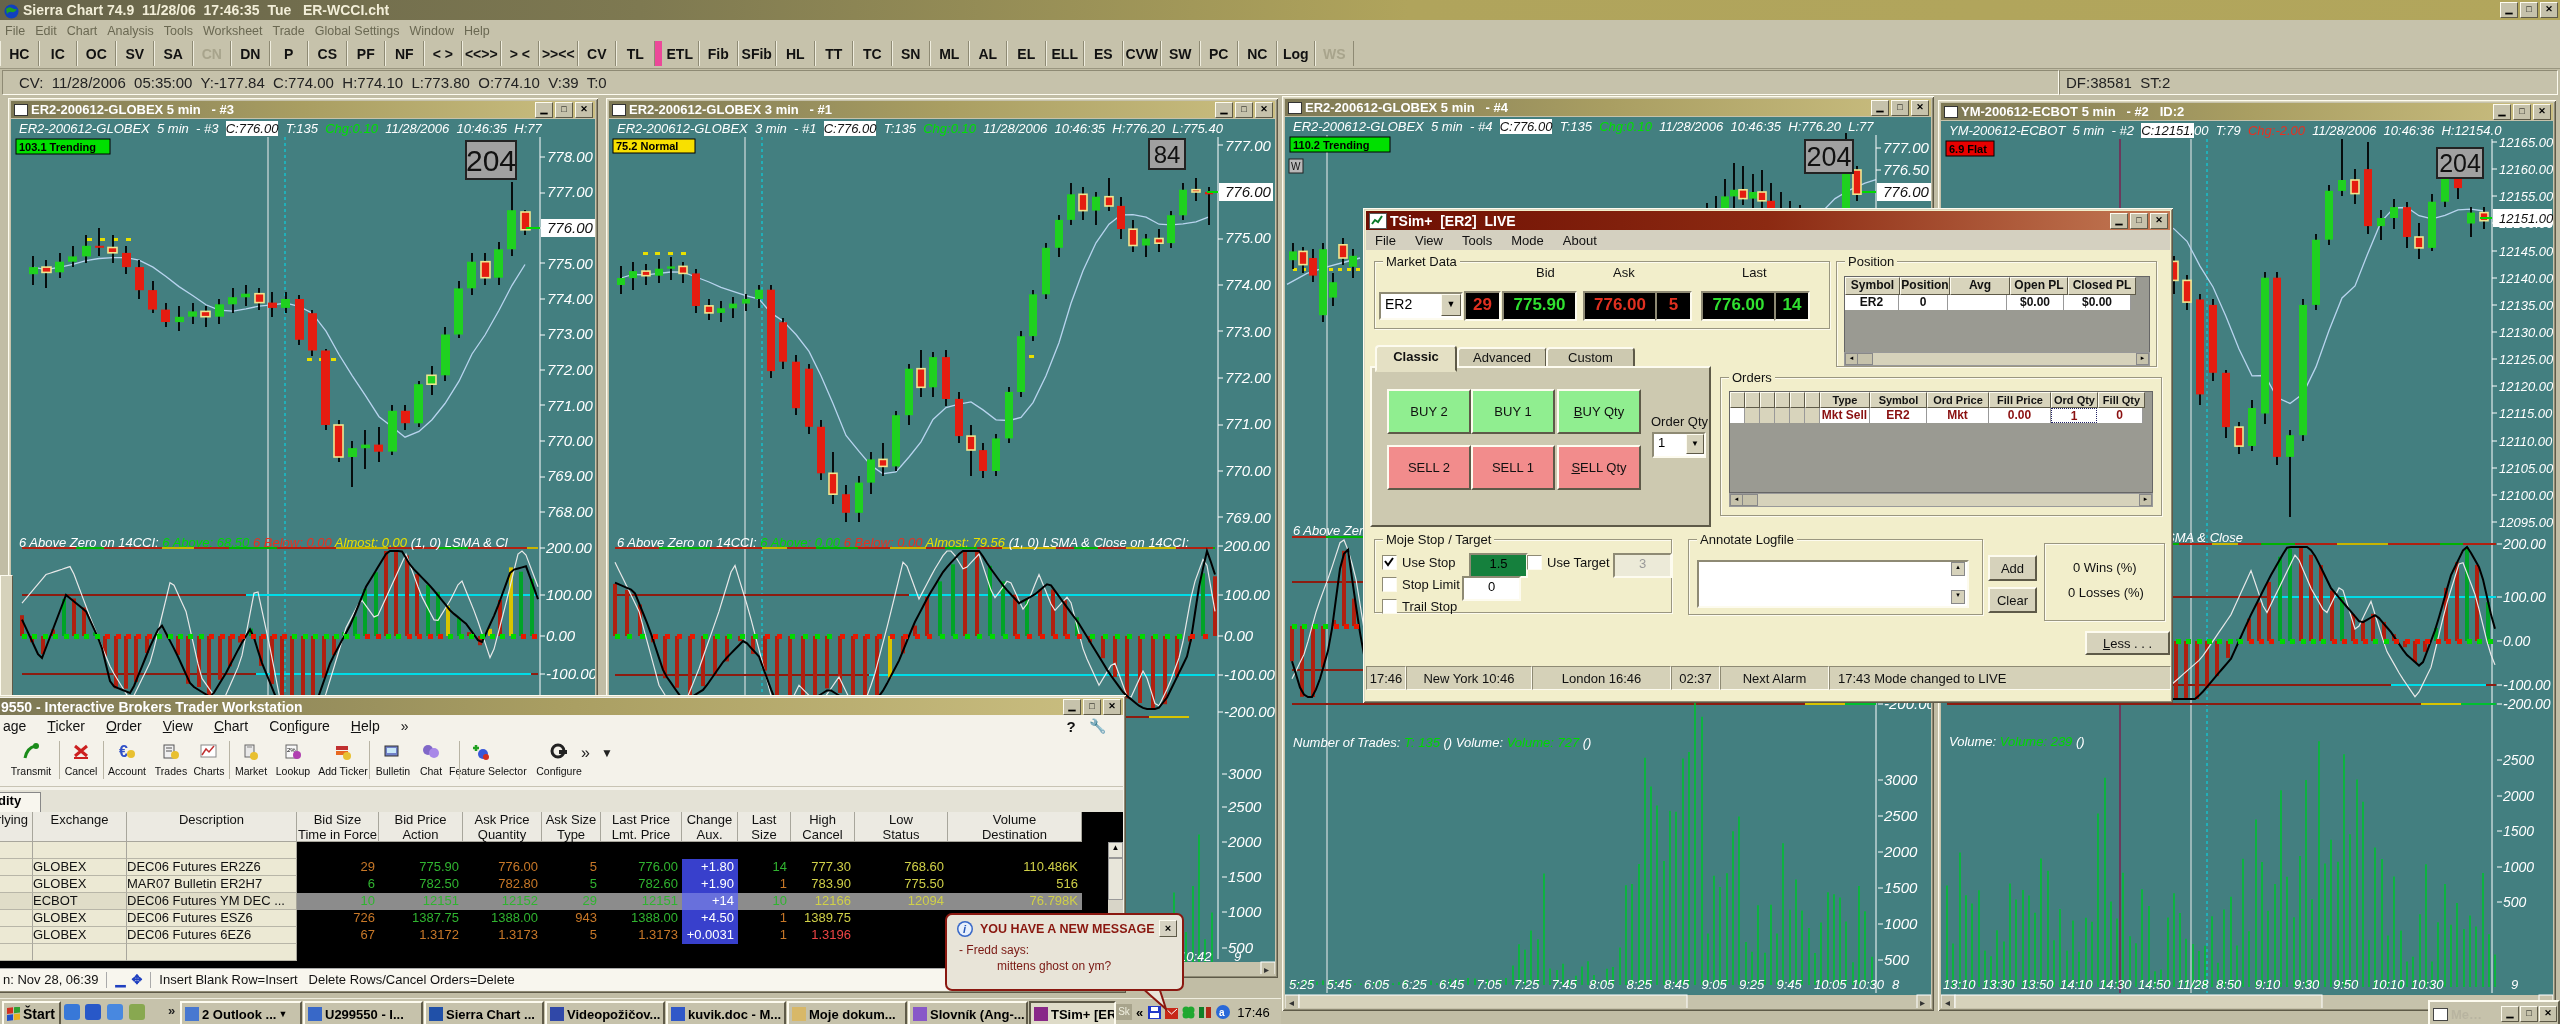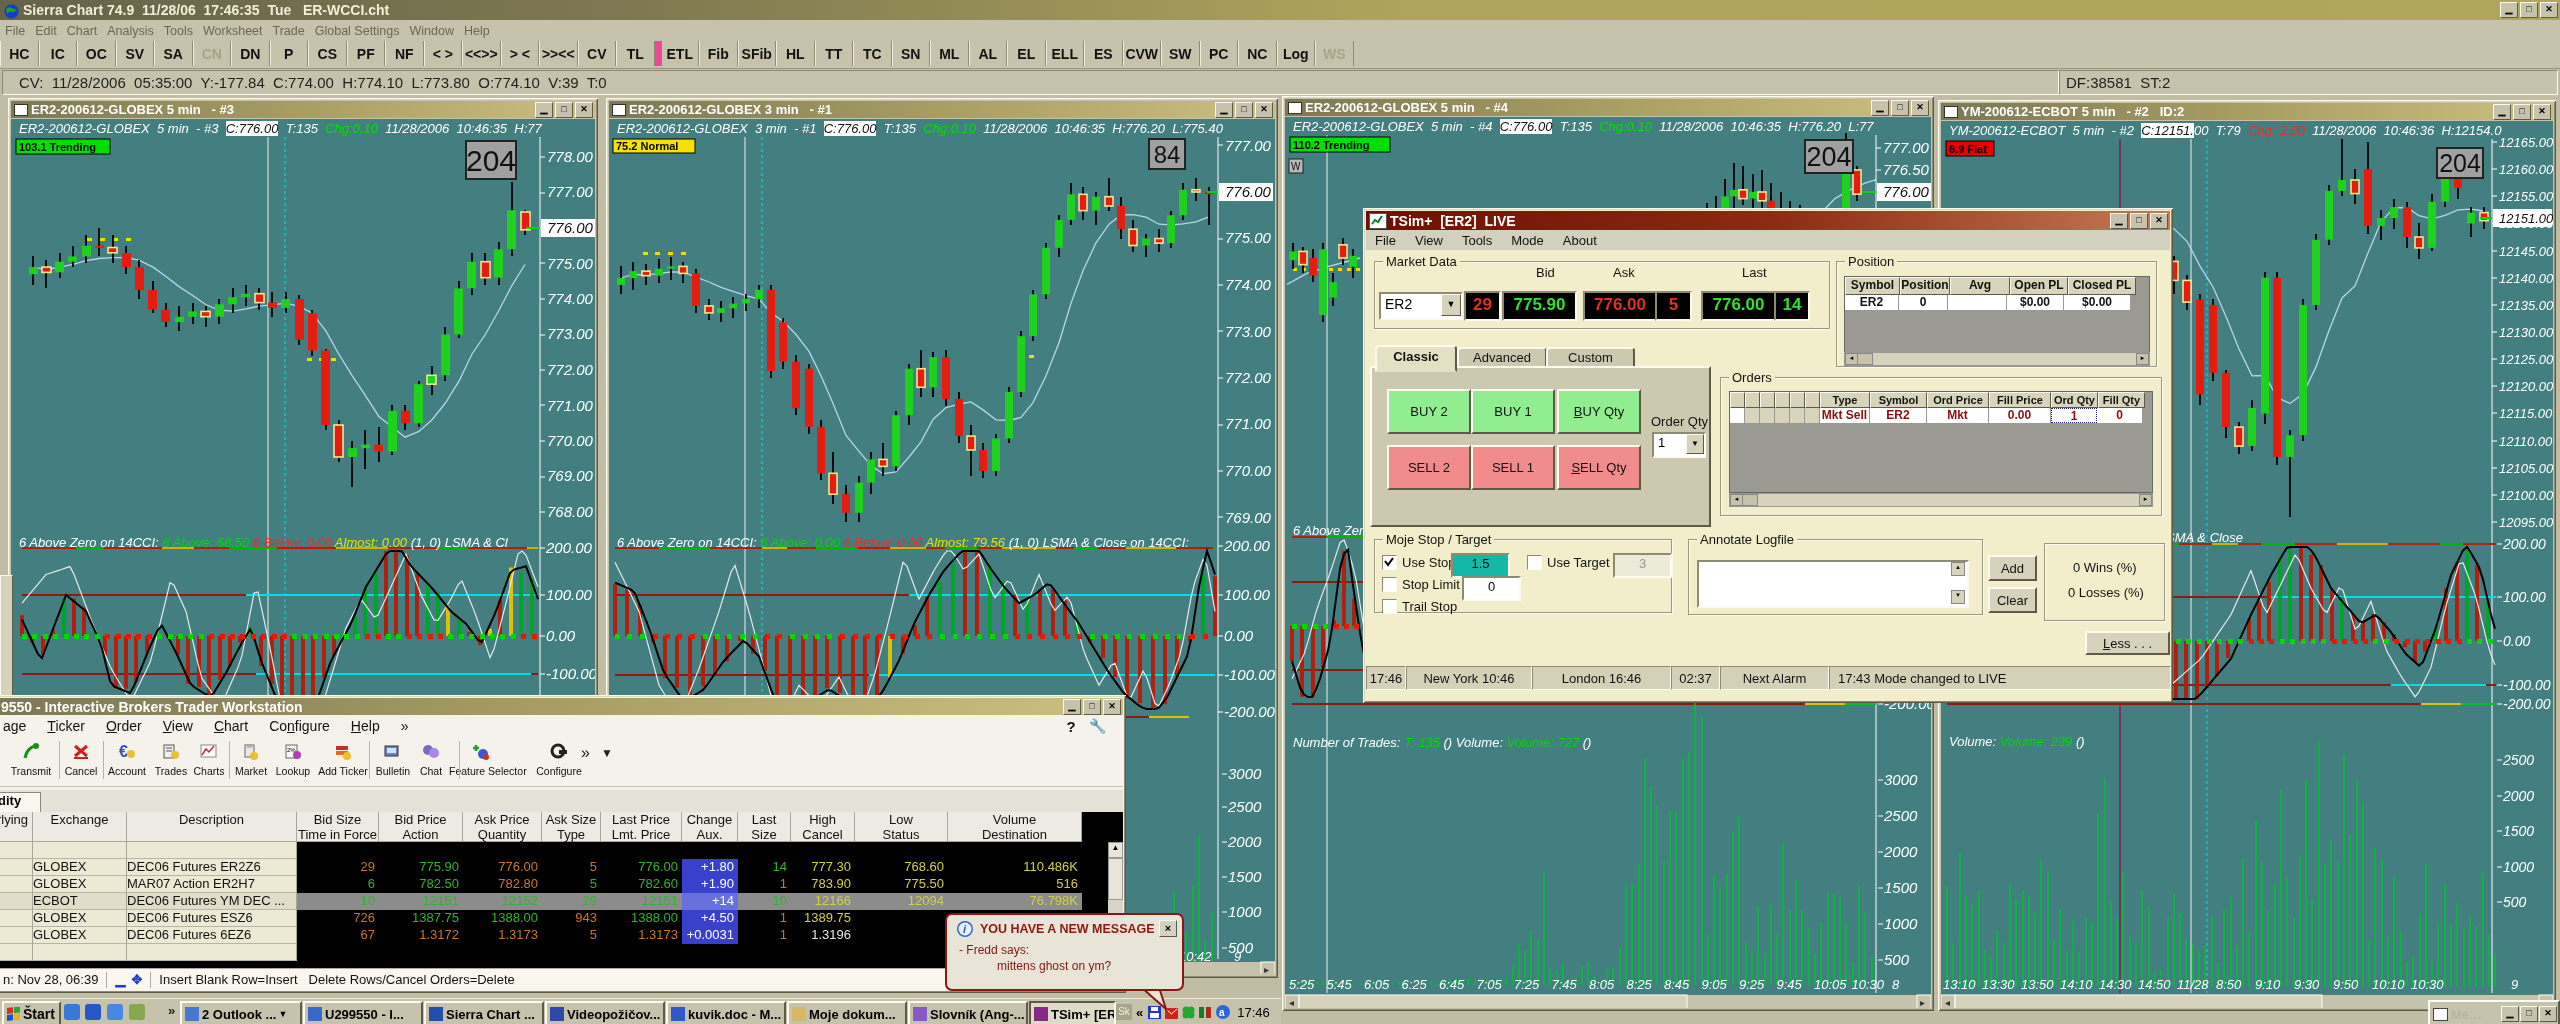--- a/index.html
+++ b/index.html
@@ -1560,21 +1560,21 @@
           <div style="width:81px;height:17px;background:#000;flex:none;color:#30b430;text-align:right;padding-right:4px;box-sizing:border-box;white-space:nowrap;overflow:hidden">776.00</div>
           <div style="width:56px;height:17px;background:#000;flex:none;color:#fff;text-align:right;padding-right:4px;box-sizing:border-box;background:#3840cc;white-space:nowrap;overflow:hidden">+1.80</div>
           <div style="width:53px;height:17px;background:#000;flex:none;color:#30b430;text-align:right;padding-right:4px;box-sizing:border-box;white-space:nowrap;overflow:hidden">14</div>
           <div style="width:64px;height:17px;background:#000;flex:none;color:#d0d048;text-align:right;padding-right:4px;box-sizing:border-box;white-space:nowrap;overflow:hidden">777.30</div>
           <div style="width:93px;height:17px;background:#000;flex:none;color:#d0d048;text-align:right;padding-right:4px;box-sizing:border-box;white-space:nowrap;overflow:hidden">768.60</div>
           <div style="width:134px;height:17px;background:#000;flex:none;color:#d0d048;text-align:right;padding-right:4px;box-sizing:border-box;white-space:nowrap;overflow:hidden">110.486K</div>
         </div>
         <div style="display:flex">
           <div style="width:40px;height:17px;background:#ece9d4;border-right:1px solid #a8a69c;border-bottom:1px solid #b8b6a8;flex:none;color:#111;box-sizing:border-box;white-space:nowrap;overflow:hidden"></div>
           <div style="width:94px;height:17px;background:#ece9d4;border-right:1px solid #a8a69c;border-bottom:1px solid #b8b6a8;flex:none;color:#111;box-sizing:border-box;white-space:nowrap;overflow:hidden">GLOBEX</div>
-          <div style="width:170px;height:17px;background:#ece9d4;border-right:1px solid #a8a69c;border-bottom:1px solid #b8b6a8;flex:none;color:#111;box-sizing:border-box;white-space:nowrap;overflow:hidden">MAR07 Action ER2H7</div>
+          <div style="width:170px;height:17px;background:#ece9d4;border-right:1px solid #a8a69c;border-bottom:1px solid #b8b6a8;flex:none;color:#111;box-sizing:border-box;white-space:nowrap;overflow:hidden">MAR07 Bulletin ER2H7</div>
           <div style="width:82px;height:17px;background:#000;flex:none;color:#30b430;text-align:right;padding-right:4px;box-sizing:border-box;white-space:nowrap;overflow:hidden">6</div>
           <div style="width:84px;height:17px;background:#000;flex:none;color:#30b430;text-align:right;padding-right:4px;box-sizing:border-box;white-space:nowrap;overflow:hidden">782.50</div>
           <div style="width:79px;height:17px;background:#000;flex:none;color:#c87828;text-align:right;padding-right:4px;box-sizing:border-box;white-space:nowrap;overflow:hidden">782.80</div>
           <div style="width:59px;height:17px;background:#000;flex:none;color:#30b430;text-align:right;padding-right:4px;box-sizing:border-box;white-space:nowrap;overflow:hidden">5</div>
           <div style="width:81px;height:17px;background:#000;flex:none;color:#30b430;text-align:right;padding-right:4px;box-sizing:border-box;white-space:nowrap;overflow:hidden">782.60</div>
           <div style="width:56px;height:17px;background:#000;flex:none;color:#fff;text-align:right;padding-right:4px;box-sizing:border-box;background:#3840cc;white-space:nowrap;overflow:hidden">+1.90</div>
           <div style="width:53px;height:17px;background:#000;flex:none;color:#c87828;text-align:right;padding-right:4px;box-sizing:border-box;white-space:nowrap;overflow:hidden">1</div>
           <div style="width:64px;height:17px;background:#000;flex:none;color:#d0d048;text-align:right;padding-right:4px;box-sizing:border-box;white-space:nowrap;overflow:hidden">783.90</div>
           <div style="width:93px;height:17px;background:#000;flex:none;color:#d0d048;text-align:right;padding-right:4px;box-sizing:border-box;white-space:nowrap;overflow:hidden">775.50</div>
           <div style="width:134px;height:17px;background:#000;flex:none;color:#d0d048;text-align:right;padding-right:4px;box-sizing:border-box;white-space:nowrap;overflow:hidden">516</div>
@@ -1613,21 +1613,21 @@
           <div style="width:40px;height:17px;background:#ece9d4;border-right:1px solid #a8a69c;border-bottom:1px solid #b8b6a8;flex:none;color:#111;box-sizing:border-box;white-space:nowrap;overflow:hidden"></div>
           <div style="width:94px;height:17px;background:#ece9d4;border-right:1px solid #a8a69c;border-bottom:1px solid #b8b6a8;flex:none;color:#111;box-sizing:border-box;white-space:nowrap;overflow:hidden">GLOBEX</div>
           <div style="width:170px;height:17px;background:#ece9d4;border-right:1px solid #a8a69c;border-bottom:1px solid #b8b6a8;flex:none;color:#111;box-sizing:border-box;white-space:nowrap;overflow:hidden">DEC06 Futures 6EZ6</div>
           <div style="width:82px;height:17px;background:#000;flex:none;color:#c87828;text-align:right;padding-right:4px;box-sizing:border-box;white-space:nowrap;overflow:hidden">67</div>
           <div style="width:84px;height:17px;background:#000;flex:none;color:#c87828;text-align:right;padding-right:4px;box-sizing:border-box;white-space:nowrap;overflow:hidden">1.3172</div>
           <div style="width:79px;height:17px;background:#000;flex:none;color:#c87828;text-align:right;padding-right:4px;box-sizing:border-box;white-space:nowrap;overflow:hidden">1.3173</div>
           <div style="width:59px;height:17px;background:#000;flex:none;color:#c87828;text-align:right;padding-right:4px;box-sizing:border-box;white-space:nowrap;overflow:hidden">5</div>
           <div style="width:81px;height:17px;background:#000;flex:none;color:#c87828;text-align:right;padding-right:4px;box-sizing:border-box;white-space:nowrap;overflow:hidden">1.3173</div>
           <div style="width:56px;height:17px;background:#000;flex:none;color:#fff;text-align:right;padding-right:4px;box-sizing:border-box;background:#3840cc;white-space:nowrap;overflow:hidden">+0.0031</div>
           <div style="width:53px;height:17px;background:#000;flex:none;color:#c87828;text-align:right;padding-right:4px;box-sizing:border-box;white-space:nowrap;overflow:hidden">1</div>
-          <div style="width:64px;height:17px;background:#000;flex:none;color:#e5e5e5;text-align:right;padding-right:4px;box-sizing:border-box;white-space:nowrap;overflow:hidden">1.3196</div>
+          <div style="width:64px;height:17px;background:#000;flex:none;color:#ef4444;text-align:right;padding-right:4px;box-sizing:border-box;white-space:nowrap;overflow:hidden">1.3196</div>
           <div style="width:93px;height:17px;background:#000;flex:none;color:#fff;text-align:right;padding-right:4px;box-sizing:border-box;white-space:nowrap;overflow:hidden"></div>
           <div style="width:134px;height:17px;background:#000;flex:none;color:#fff;text-align:right;padding-right:4px;box-sizing:border-box;white-space:nowrap;overflow:hidden"></div>
         </div>
         <div style="display:flex">
           <div style="width:40px;height:17px;background:#ece9d4;border-right:1px solid #a8a69c;border-bottom:1px solid #b8b6a8;flex:none;color:#111;box-sizing:border-box;white-space:nowrap;overflow:hidden"></div>
           <div style="width:94px;height:17px;background:#ece9d4;border-right:1px solid #a8a69c;border-bottom:1px solid #b8b6a8;flex:none;color:#111;box-sizing:border-box;white-space:nowrap;overflow:hidden"></div>
           <div style="width:170px;height:17px;background:#ece9d4;border-right:1px solid #a8a69c;border-bottom:1px solid #b8b6a8;flex:none;color:#111;box-sizing:border-box;white-space:nowrap;overflow:hidden"></div>
           <div style="width:82px;height:17px;background:#000;flex:none;color:#c87828;text-align:right;padding-right:4px;box-sizing:border-box;white-space:nowrap;overflow:hidden"></div>
           <div style="width:84px;height:17px;background:#000;flex:none;color:#c87828;text-align:right;padding-right:4px;box-sizing:border-box;white-space:nowrap;overflow:hidden"></div>
           <div style="width:79px;height:17px;background:#000;flex:none;color:#c87828;text-align:right;padding-right:4px;box-sizing:border-box;white-space:nowrap;overflow:hidden"></div>
@@ -1768,21 +1768,21 @@
         <span style="font-size:13px;margin-left:5px;color:#111;white-space:nowrap">Use Stop</span>
       </div>
       <div style="position:absolute;left:19px;top:369px;display:flex;align-items:center">
         <svg width="13" height="13" style="background:#fff;border:1px solid;border-color:#8e8a74 #fdfbef #fdfbef #8e8a74"></svg>
         <span style="font-size:13px;margin-left:5px;color:#111;white-space:nowrap">Stop Limit</span>
       </div>
       <div style="position:absolute;left:19px;top:391px;display:flex;align-items:center">
         <svg width="13" height="13" style="background:#fff;border:1px solid;border-color:#8e8a74 #fdfbef #fdfbef #8e8a74"></svg>
         <span style="font-size:13px;margin-left:5px;color:#111;white-space:nowrap">Trail Stop</span>
       </div>
-      <div style="position:absolute;left:88px;top:345px;width:55px;height:21px;background:#14b8a6;border:2px solid;border-color:#8e8a74 #fdfbef #fdfbef #8e8a74;font-size:13px;text-align:center;line-height:17px">1.5</div>
+      <div style="position:absolute;left:106px;top:345px;width:55px;height:21px;background:#15803d;border:2px solid;border-color:#8e8a74 #fdfbef #fdfbef #8e8a74;font-size:13px;text-align:center;line-height:17px">1.5</div>
       <div style="position:absolute;left:99px;top:368px;width:55px;height:21px;background:#fff;border:2px solid;border-color:#8e8a74 #fdfbef #fdfbef #8e8a74;font-size:13px;text-align:center;line-height:17px">0</div>
       <div style="position:absolute;left:164px;top:347px;display:flex;align-items:center">
         <svg width="13" height="13" style="background:#fff;border:1px solid;border-color:#8e8a74 #fdfbef #fdfbef #8e8a74"></svg>
         <span style="font-size:13px;margin-left:5px;color:#111;white-space:nowrap">Use Target</span>
       </div>
       <div style="position:absolute;left:250px;top:345px;width:55px;height:21px;background:#ecead8;border:2px solid;border-color:#8e8a74 #fdfbef #fdfbef #8e8a74;font-size:13px;text-align:center;line-height:17px;color:#999">3</div>
       <div style="position:absolute;left:325px;top:331px;width:293px;height:74px;border:1px solid #9a9680;box-shadow:1px 1px 0 #fdfbef,inset 1px 1px 0 #fdfbef;">
         <span style="position:absolute;left:8px;top:-8px;background:#f2eecb;padding:0 3px;font-size:13px;color:#111">Annotate Logfile</span>
       </div>
       <div style="position:absolute;left:334px;top:352px;width:268px;height:44px;background:#fff;border:2px solid;border-color:#8e8a74 #fdfbef #fdfbef #8e8a74"></div>

